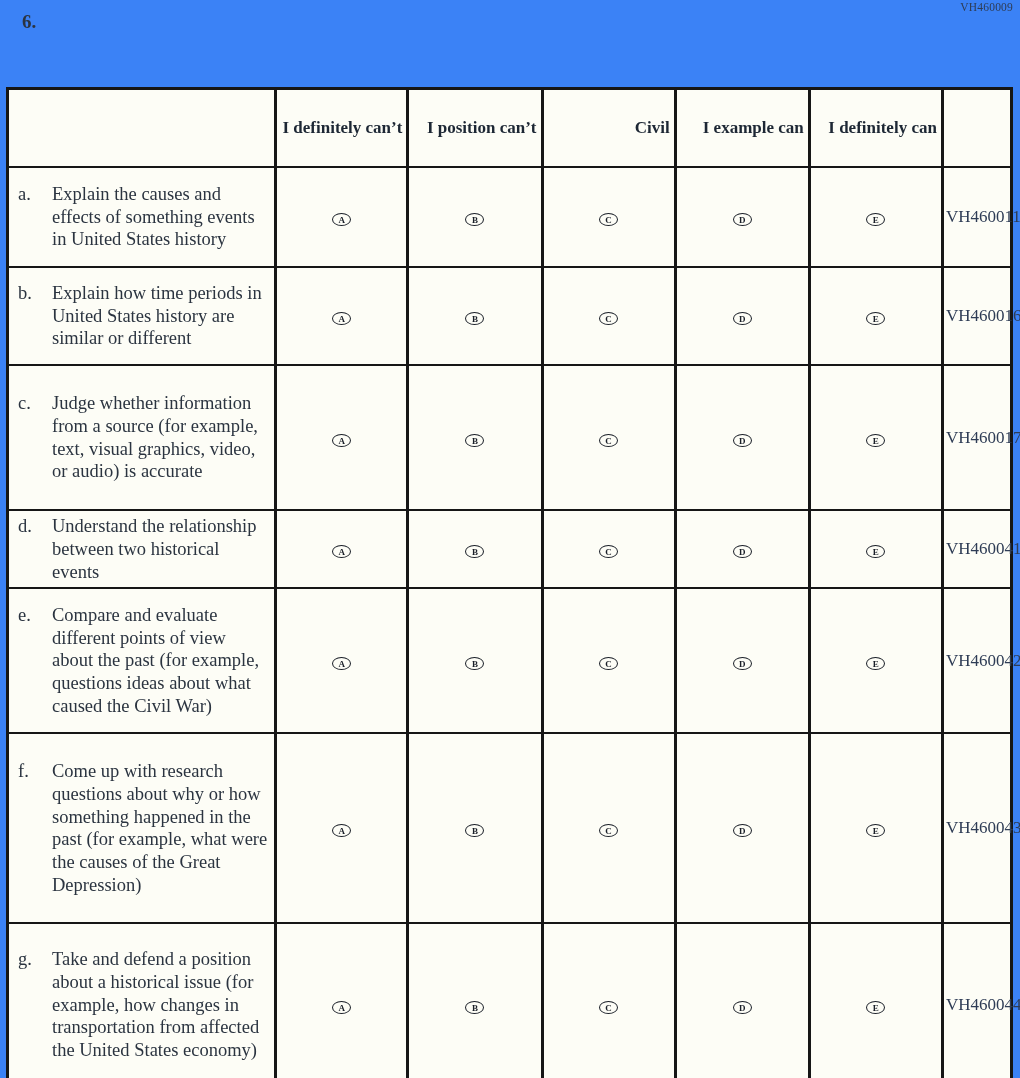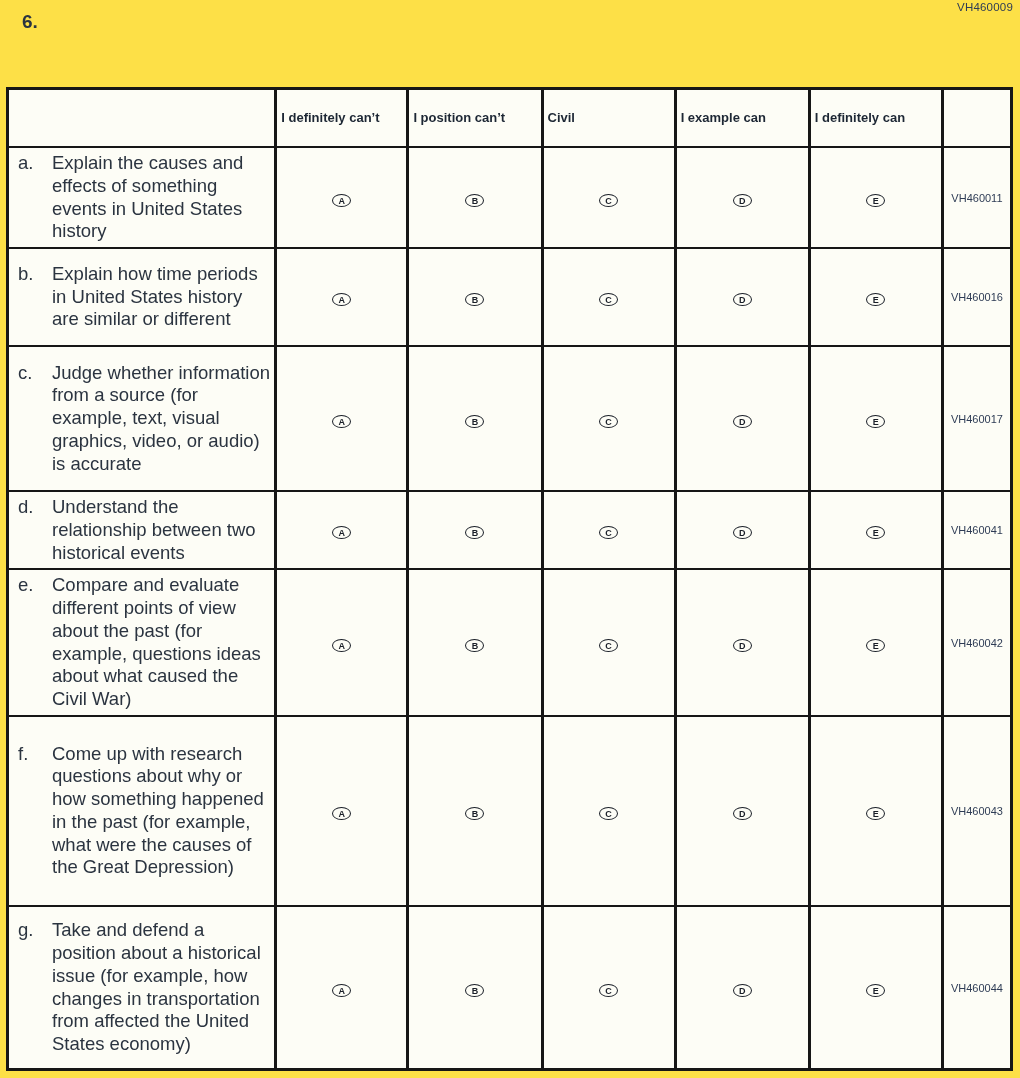--- a/index.html
+++ b/index.html
@@ -1,21 +1,21 @@
 <!DOCTYPE html>
 <html><head>
 <meta charset="utf-8">
 <style>
   html, body { margin: 0; padding: 0; background: #ffffff; }
   .page {
     position: relative;
     width: 1020px;
     height: 1078px;
-    background: #fde047;
-    font-family: Liberation Sans, sans-serif;
+    background: #3b82f6;
+    font-family: Liberation Serif, serif;
     color: #2b3440;
     overflow: hidden;
   }
   .top-code {
     position: absolute;
     top: 1px;
     right: 7px;
     font-size: 11.5px;
     color: #2e3c55;
     letter-spacing: 0.2px;
@@ -50,28 +50,28 @@
   table.grid, table.grid th, table.grid td {
     border: 2px solid #161616;
   }
   table.grid { border-width: 3px; }
   table.grid th, table.grid td {
     border-left-width: 3px;
     border-right-width: 3px;
   }
   thead th {
     height: 52px;
-    font-size: 13px;
+    font-size: 17px;
     font-weight: bold;
-    text-align: left;
+    text-align: right;
     vertical-align: middle;
     line-height: 1.15;
     color: #1d2734;
     border-bottom: 6px double #161616;
-    padding: 2px 4px;
+    padding: 12px 4px;
   }
   tbody tr:nth-child(1) { height: 100px; }
   tbody tr:nth-child(2) { height: 98px;  }
   tbody tr:nth-child(3) { height: 145px; }
   tbody tr:nth-child(4) { height: 75px;  }
   tbody tr:nth-child(5) { height: 145px; }
   tbody tr:nth-child(6) { height: 190px; }
   tbody tr:nth-child(7) { height: 164px; }
   td.item-cell {
     vertical-align: middle;
@@ -105,21 +105,21 @@
   .bubble-letter {
     font-size: 9px;
     font-weight: bold;
     line-height: 1;
     color: #1a1f28;
     transform: translateY(0.5px);
   }
   td.code-cell {
     text-align: center;
     vertical-align: middle;
-    font-size: 11px;
+    font-size: 17px;
     color: #2e3c55;
     padding: 0 2px;
   }
 </style>
 </head>
 <body>
 
 <div class="page">
 
   <div class="top-code">VH460009</div>

